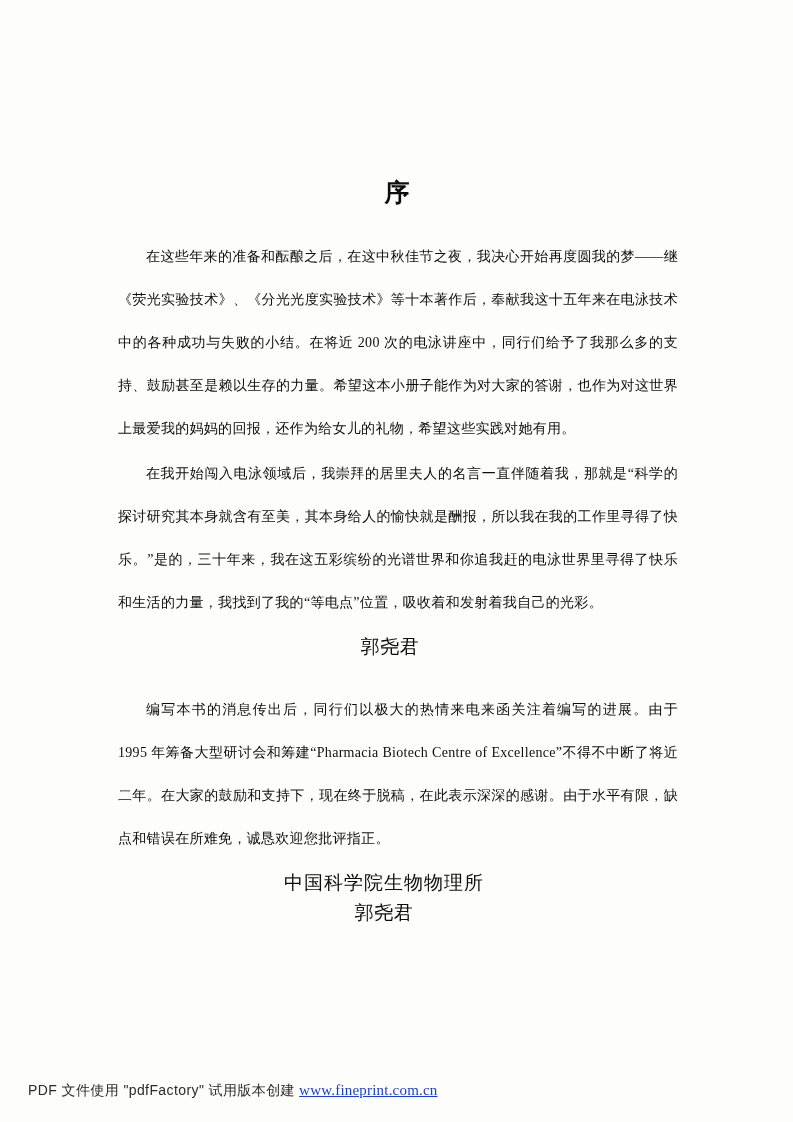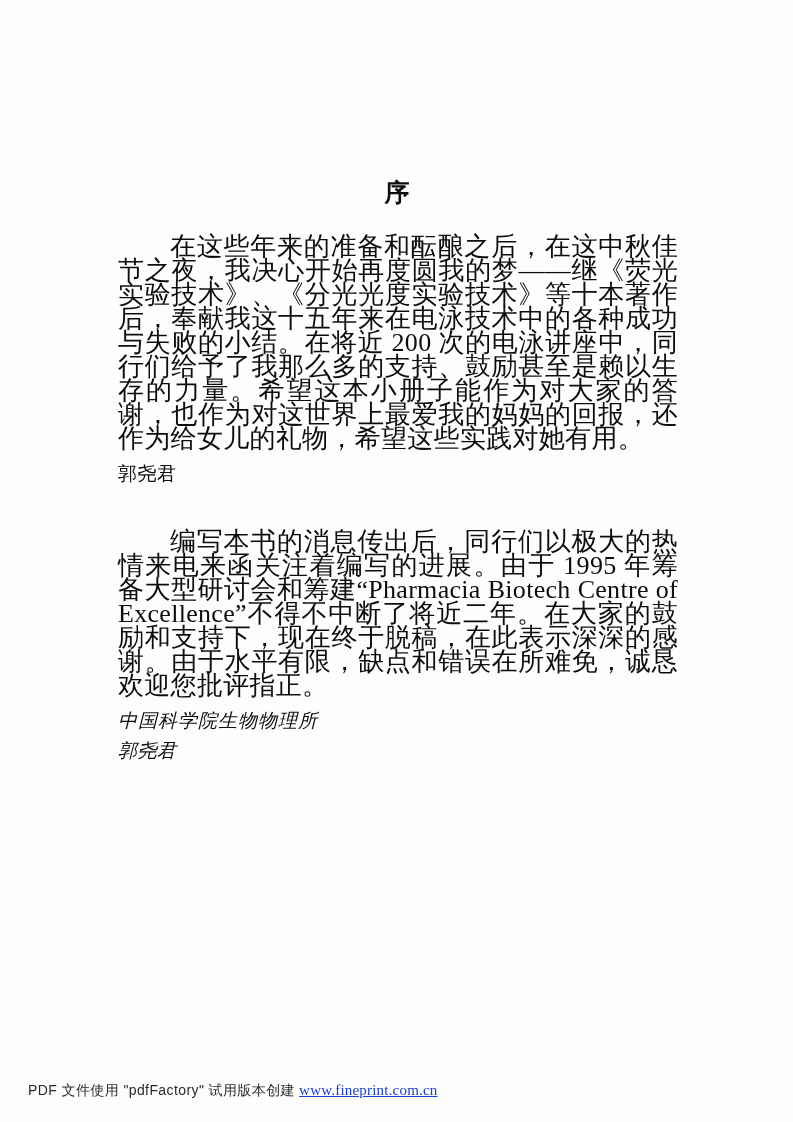--- a/index.html
+++ b/index.html
@@ -32,32 +32,32 @@
   .doc-title {
     text-align: center;
     font-size: 25px;
     font-weight: bold;
     letter-spacing: 2px;
     margin: 0 0 26px 0;
     font-family: "DejaVu Serif", "Liberation Serif", serif;
   }
 
   .para {
-    font-size: 26px;
-    line-height: 24px;
+    font-size: 14px;
+    line-height: 43px;
     text-align: justify;
     text-justify: inter-ideograph;
     text-indent: 2em;
-    margin: 15px 0 2px 0;
+    margin: 0 0 2px 0;
     letter-spacing: 0.3px;
   }
 
   .signature-block {
     margin-top: 8px;
-    text-align: left;
+    text-align: center;
     padding-right: 16px;
     font-size: 19px;
     line-height: 30px;
   }
 
   .signature-block .line {
     display: block;
     letter-spacing: 0.5px;
   }
 
@@ -65,21 +65,20 @@
     letter-spacing: 1.2px;
     font-family: "Liberation Serif", serif;
   }
 
   .gap {
     height: 26px;
   }
 
   .signature-block.final {
     padding-right: 28px;
-    font-style: italic;
   }
 
   .signature-block.final .org {
     letter-spacing: 1px;
   }
 
   .footer {
     position: absolute;
     left: 28px;
     bottom: 22px;
@@ -105,20 +104,21 @@
 <body>
 
 <div class="page">
 
   <div class="content">
 
     <h1 class="doc-title">序</h1>
 
     <p class="para">在这些年来的准备和酝酿之后，在这中秋佳节之夜，我决心开始再度圆我的梦——继《荧光实验技术》、《分光光度实验技术》等十本著作后，奉献我这十五年来在电泳技术中的各种成功与失败的小结。在将近 200 次的电泳讲座中，同行们给予了我那么多的支持、鼓励甚至是赖以生存的力量。希望这本小册子能作为对大家的答谢，也作为对这世界上最爱我的妈妈的回报，还作为给女儿的礼物，希望这些实践对她有用。</p>
 
+    <p class="para">在我开始闯入电泳领域后，我崇拜的居里夫人的名言一直伴随着我，那就是“科学的探讨研究其本身就含有至美，其本身给人的愉快就是酬报，所以我在我的工作里寻得了快乐。”是的，三十年来，我在这五彩缤纷的光谱世界和你追我赶的电泳世界里寻得了快乐和生活的力量，我找到了我的“等电点”位置，吸收着和发射着我自己的光彩。</p>
 
     <div class="signature-block">
       <span class="line">郭尧君</span>
     </div>
 
     <div class="gap"></div>
 
     <p class="para">编写本书的消息传出后，同行们以极大的热情来电来函关注着编写的进展。由于 1995 年筹备大型研讨会和筹建“Pharmacia Biotech Centre of Excellence”不得不中断了将近二年。在大家的鼓励和支持下，现在终于脱稿，在此表示深深的感谢。由于水平有限，缺点和错误在所难免，诚恳欢迎您批评指正。</p>
 
     <div class="signature-block final">

